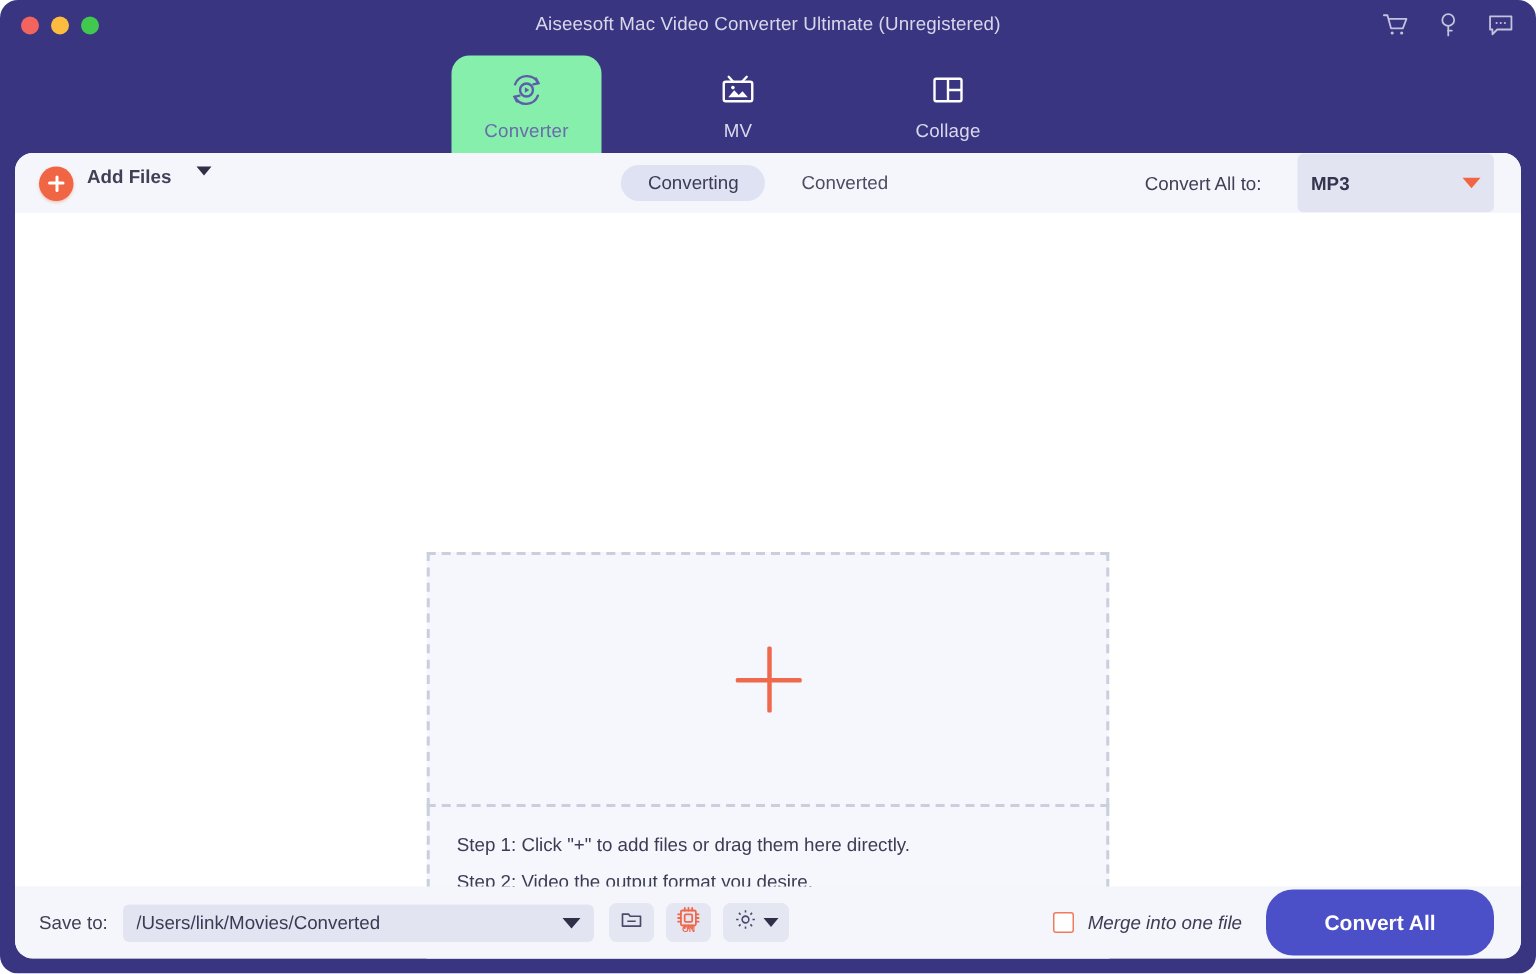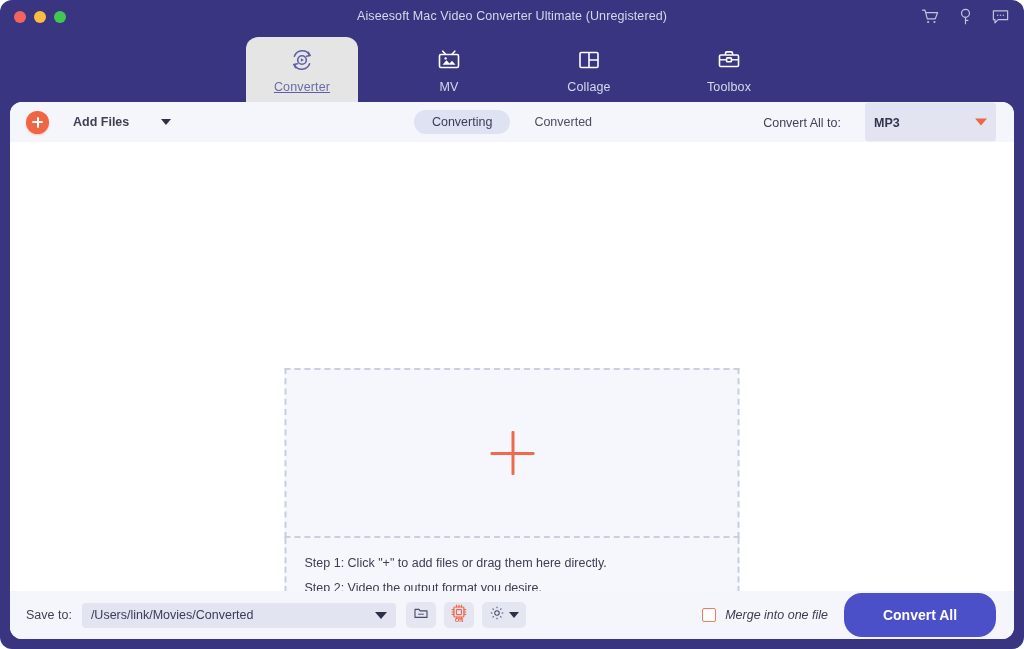--- a/index.html
+++ b/index.html
@@ -64,26 +64,25 @@
     display: flex; flex-direction: column;
     align-items: center; justify-content: center;
     gap: 7px;
     cursor: pointer;
     color: #d9d8ec;
     position: relative;
   }
   .tab .tab-label { font-size: 12.5px; letter-spacing: .15px; }
   .tab .tab-icon  { height: 26px; display: flex; align-items: flex-end; }
   .tab.active {
-    background: #e5e5e5;
+    background: #86efac;
     border-radius: 12px 12px 0 0;
     color: #5f5fa6;
-    width: 112px;
+    width: 100px;
     height: 66px;
-    text-decoration: underline;
   }
   .tab.active .tab-label { color: #6b6bab; }
   .tab-spacer { width: 42px; }
 
   
   .content-shell {
     position: absolute;
     left: 10px; right: 10px;
     top: 102px; bottom: 10px;
     background: #ffffff;
@@ -94,21 +93,21 @@
 
   
   .toolbar {
     position: relative;
     height: 40px;
     background: #f4f6fb;
     display: flex; align-items: center;
     flex: 0 0 40px;
   }
   .addfiles-group {
-    display: flex; align-items: center; gap: 24px;
+    display: flex; align-items: flex-start; gap: 9px;
     margin-left: 16px; cursor: pointer;
   }
   .plus-circle {
     width: 23px; height: 23px; border-radius: 50%;
     background: #f06543;
     display: flex; align-items: center; justify-content: center;
     box-shadow: 0 1px 2px rgba(240,101,67,.35);
   }
   .plus-circle::before,
   .plus-circle::after {
@@ -352,31 +351,20 @@
         <svg width="26" height="26" viewBox="0 0 26 26" fill="none" stroke="#ffffff" stroke-width="1.6" stroke-linejoin="round">
           <rect x="4" y="5.5" width="18" height="15" rx="1.2"></rect>
           <path d="M13 5.5v15M13 13h9"></path>
         </svg>
       </span>
       <span class="tab-label">Collage</span>
     </div>
 
     <div class="tab-spacer"></div>
 
-    <div class="tab">
-      <span class="tab-icon">
-        <svg width="26" height="26" viewBox="0 0 26 26" fill="none" stroke="#ffffff" stroke-width="1.6" stroke-linejoin="round">
-          <path d="M9.5 8V6.2a1.3 1.3 0 0 1 1.3-1.3h4.4a1.3 1.3 0 0 1 1.3 1.3V8"></path>
-          <rect x="3.5" y="8" width="19" height="11.5" rx="1.3"></rect>
-          <path d="M3.5 12.8h19" stroke-width="1.4"></path>
-          <rect x="10.6" y="10.9" width="4.8" height="3.8" rx=".7" fill="#393580"></rect>
-        </svg>
-      </span>
-      <span class="tab-label">Toolbox</span>
-    </div>
   </div>
 
   <div class="content-shell">
 
     <div class="toolbar">
 
       <div class="addfiles-group">
         <span class="plus-circle"></span>
         <span class="addfiles-label">Add Files</span>
         <span class="caret-dark"></span>

